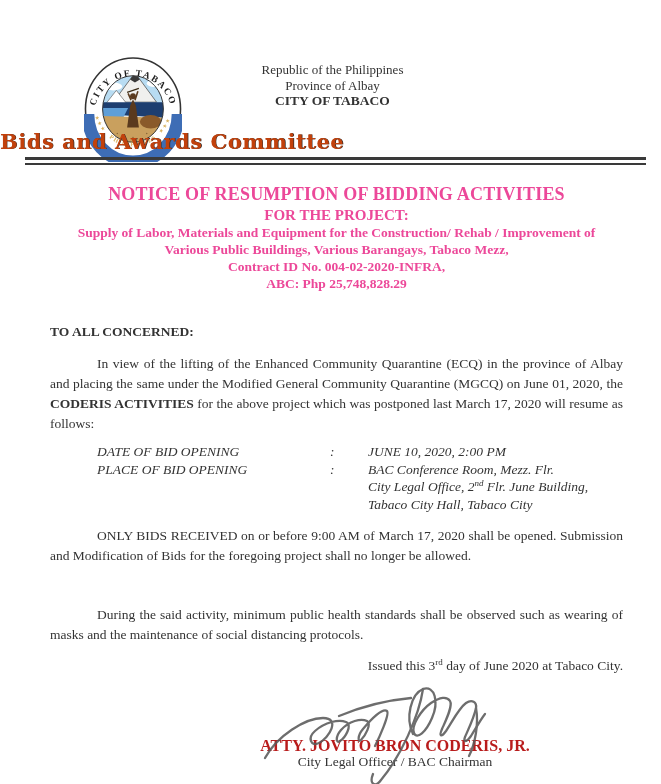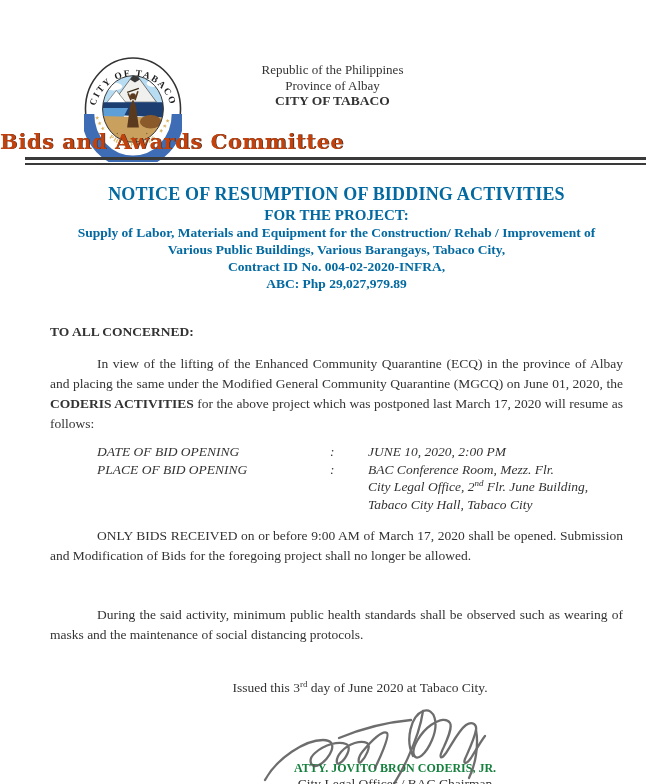--- a/index.html
+++ b/index.html
@@ -24,41 +24,41 @@
                font-family:"DejaVu Serif", serif; font-weight:bold; font-size:21px;
                letter-spacing:0.5px; color:#c2410c;
                text-shadow:0.6px 0 0 #2e2e2e; }
   .rule { position:absolute; top:157px; left:25px; right:15px; height:8px;
           border-top:3px solid #3a3a3a; border-bottom:2px solid #3a3a3a; }
 
   
   .content { position:absolute; top:183px; left:50px; right:38px;
              font-size:13.5px; line-height:20px; text-align:justify; }
 
-  .title-block { text-align:center; font-weight:bold; color:#0369a1; }
+  .title-block { text-align:center; font-weight:bold; color:#ec4899; }
   .title-main  { font-size:18px; line-height:22px; letter-spacing:0.2px; }
   .title-sub   { font-size:15px; line-height:18px; margin-top:1px; }
   .project-line{ font-size:13.5px; line-height:17px; }
 
   .salutation { margin-top:30px; font-weight:bold; text-align:left; }
   .para { margin-top:12px; text-indent:47px; }
   .para-gap { margin-top:39px; }
   .bold-inline { font-weight:bold; }
   sup { font-size:9px; vertical-align:super; line-height:0; }
 
   .schedule { margin:9px 0 0 47px; line-height:17.5px; text-align:left;
               display:grid; grid-template-columns:233px 38px 1fr;font-style:italic; }
   .sched-cell { white-space:nowrap; }
 
-  .issued { margin-top:33px; text-indent:47px; text-align:center; }
+  .issued { margin-top:11px; text-indent:47px; text-align:right; }
 
   
   .sig-block { position:relative; width:280px; margin:62px 88px 0 auto;
                text-align:center; }
-  .sig-name  { font-weight:bold; font-size:12px; line-height:16px; color:#15803d; white-space:nowrap; }
+  .sig-name  { font-weight:bold; font-size:16px; line-height:16px; color:#b91c1c; white-space:nowrap; }
   .sig-title { font-size:13.5px; line-height:16px; }
   .sig-svg   { position:absolute; left:-12px; top:-66px; width:304px; height:132px;
                pointer-events:none; }
 
   
   .seal-arc-text { font-family:"Liberation Serif", serif; font-weight:bold; }
 </style>
 </head>
 <body>
 
@@ -127,23 +127,23 @@
     <div class="committee">Bids and Awards Committee</div>
     <div class="rule"></div>
   </div>
 
   <div class="content">
 
     <div class="title-block">
       <div class="title-main">NOTICE OF RESUMPTION OF BIDDING ACTIVITIES</div>
       <div class="title-sub">FOR THE PROJECT:</div>
       <div class="project-line">Supply of Labor, Materials and Equipment for the Construction/ Rehab / Improvement of</div>
-      <div class="project-line">Various Public Buildings, Various Barangays, Tabaco City,</div>
+      <div class="project-line">Various Public Buildings, Various Barangays, Tabaco Mezz,</div>
       <div class="project-line">Contract ID No. 004-02-2020-INFRA,</div>
-      <div class="project-line">ABC: Php 29,027,979.89</div>
+      <div class="project-line">ABC: Php 25,748,828.29</div>
     </div>
 
     <div class="salutation">TO ALL CONCERNED:</div>
 
     <p class="para"><span>In view of the lifting of the Enhanced Community Quarantine (ECQ) in the province of Albay and placing the same under the Modified General Community Quarantine (MGCQ) on June 01, 2020, the </span><span class="bold-inline">CODERIS ACTIVITIES</span><span> for the above project which was postponed last March 17, 2020 will resume as follows:</span></p>
 
     <div class="schedule">
       <div class="sched-cell">DATE OF BID OPENING</div>
       <div class="sched-cell">:</div>
       <div class="sched-cell">JUNE 10, 2020, 2:00 PM</div>

